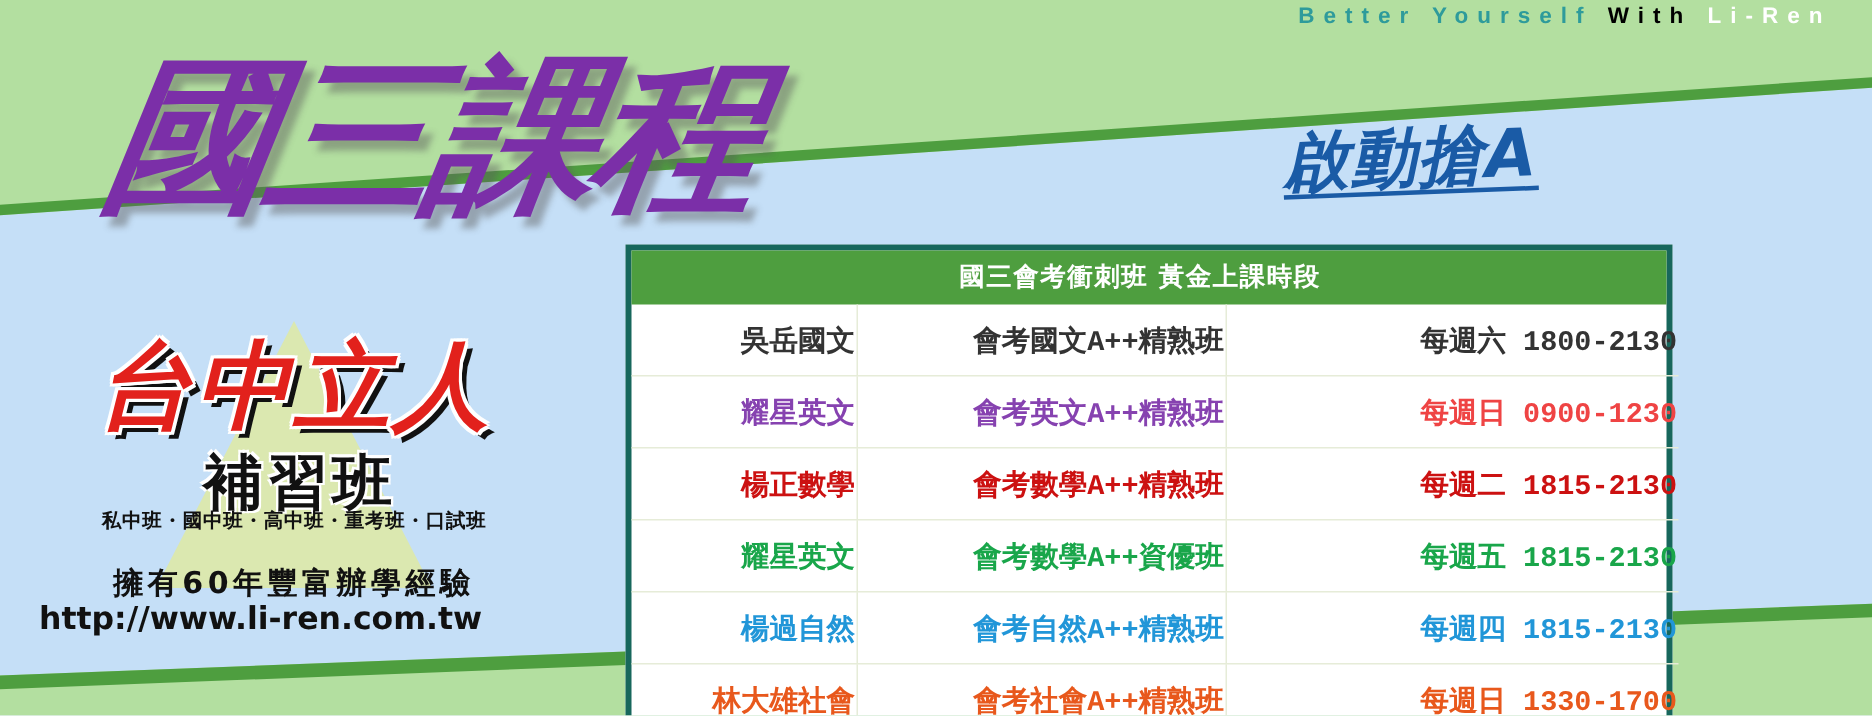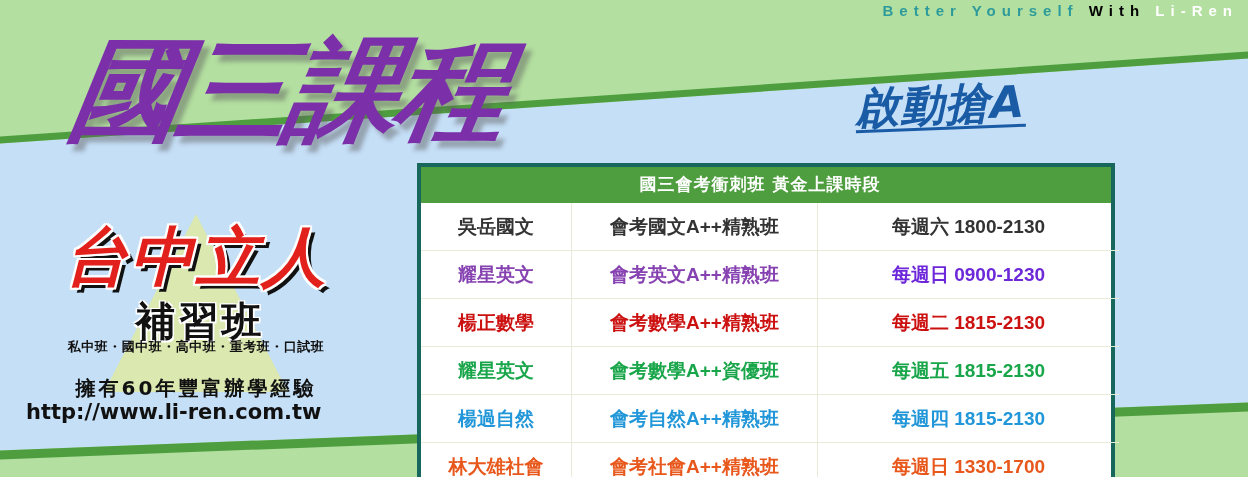--- a/index.html
+++ b/index.html
@@ -38,21 +38,21 @@
     background: #b3dfa0;
     border-top: 9px solid #4e9e3f;
     transform: rotate(-2.2deg);
     transform-origin: left center;
   }
 
   
   .tagline {
     position: absolute;
     top: 2px;
-    right: 10px;
+    right: 27px;
     font-size: 15px;
     font-weight: bold;
     letter-spacing: 6px;
     white-space: nowrap;
     z-index: 6;
   }
   .tagline .w1 { color: #2e9b9b; }
   .tagline .w2 { color: #000000; }
   .tagline .w3 { color: #ffffff; }
 
@@ -208,26 +208,26 @@
   }
   .sched-table {
     width: 100%;
     border-collapse: collapse;
     table-layout: fixed;
   }
   .sched-table td {
     height: 45px;
     border-bottom: 1px solid #e6ecd8;
     border-right: 1px solid #e6ecd8;
-    text-align: center;
+    text-align: right;
     vertical-align: middle;
     font-size: 19px;
     font-weight: bold;
     white-space: nowrap;
-    font-family: Liberation Sans, sans-serif;
+    font-family: Liberation Mono, monospace;
   }
   .sched-table tr:last-child td { border-bottom: none; }
   .sched-table td:last-child { border-right: none; }
   .col-teacher { width: 148px; }
   .col-course  { width: 243px; }
   .col-time    { width: 299px; }
 </style>
 </head>
 <body>
 
@@ -260,21 +260,21 @@
     <table class="sched-table">
       <tbody>
           <tr>
             <td class="col-teacher" style="color: rgb(51, 51, 51);">吳岳國文</td>
             <td class="col-course" style="color: rgb(51, 51, 51);">會考國文A++精熟班</td>
             <td class="col-time" style="color: rgb(51, 51, 51);">每週六 1800-2130</td>
           </tr>
           <tr>
             <td class="col-teacher" style="color: rgb(134, 66, 176);">耀星英文</td>
             <td class="col-course" style="color: rgb(134, 66, 176);">會考英文A++精熟班</td>
-            <td class="col-time" style="color: #6d28d9;">每週日 0900-1230</td>
+            <td class="col-time" style="color: #ef4444;">每週日 0900-1230</td>
           </tr>
           <tr>
             <td class="col-teacher" style="color: rgb(204, 17, 17); margin-left: 34px;">楊正數學</td>
             <td class="col-course" style="color: rgb(204, 17, 17);">會考數學A++精熟班</td>
             <td class="col-time" style="color: rgb(204, 17, 17);">每週二 1815-2130</td>
           </tr>
           <tr>
             <td class="col-teacher" style="color: rgb(25, 166, 74);">耀星英文</td>
             <td class="col-course" style="color: rgb(25, 166, 74);">會考數學A++資優班</td>
             <td class="col-time" style="color: rgb(25, 166, 74);">每週五 1815-2130</td>

